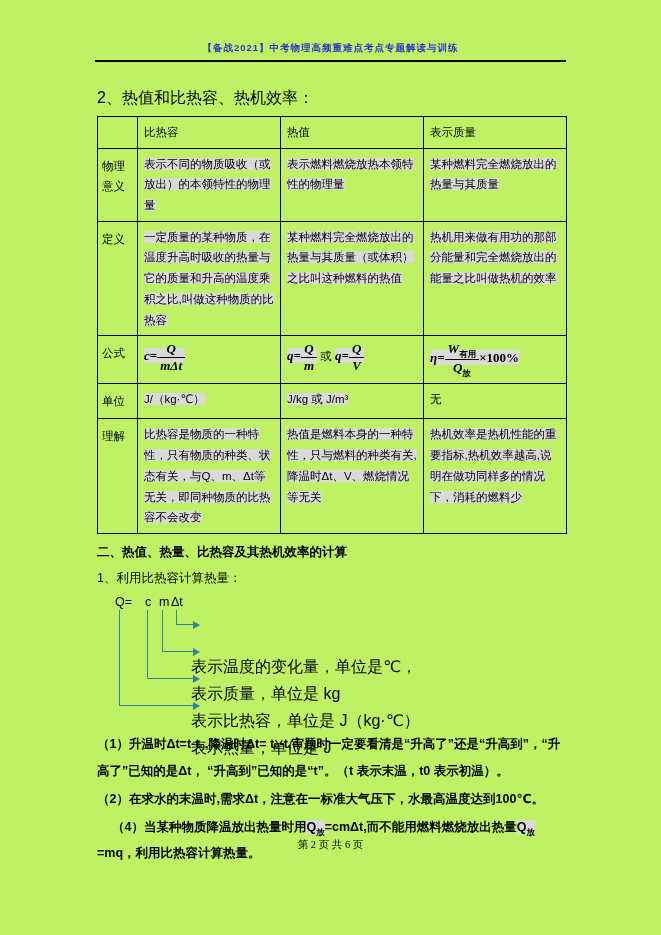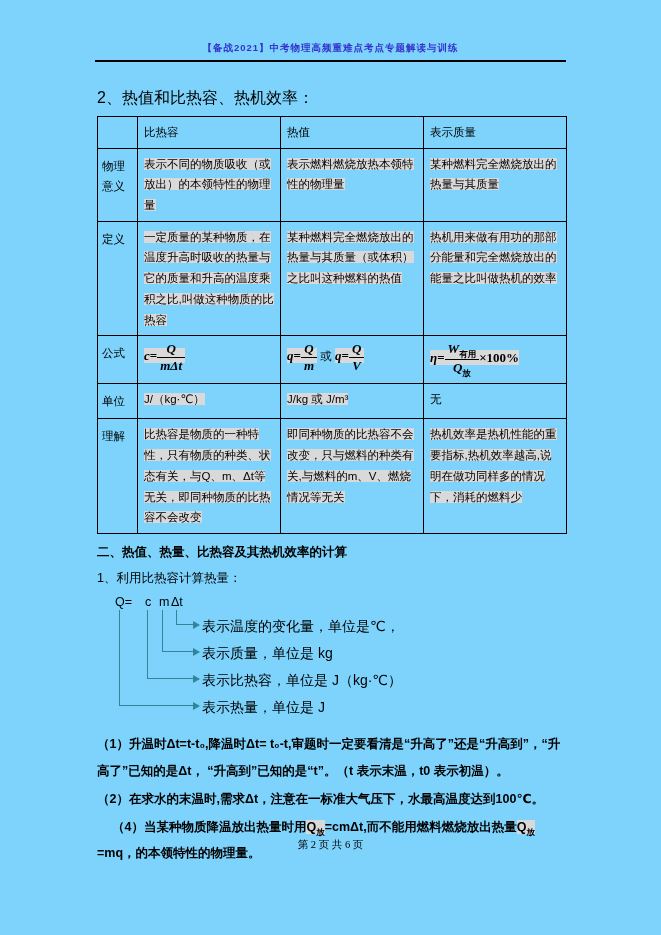--- a/index.html
+++ b/index.html
@@ -1,18 +1,18 @@
 <!DOCTYPE html>
 <html><head>
 <meta charset="utf-8">
 <style>
   * { margin:0; padding:0; box-sizing:border-box; }
   html,body { background:#888; }
   body { font-family:"Liberation Sans","DejaVu Sans",sans-serif; color:#000; }
-  .page { position:relative; width:661px; height:935px; background:#7dd3fc; margin:0 auto; overflow:hidden; }
+  .page { position:relative; width:661px; height:935px; background:#bef264; margin:0 auto; overflow:hidden; }
 
   .doc-header { position:absolute; top:42px; left:0; width:100%; text-align:center;
     font-size:9.5px; font-weight:bold; color:#3333cc; letter-spacing:1px; }
   .header-rule { position:absolute; top:60px; left:95px; width:471px; border-top:2px solid #000; }
 
   .content { position:absolute; left:97px; top:88px; width:470px; }
 
   .sec-title { font-size:16px; font-weight:normal; margin-bottom:7px; }
   .sec-title-b { font-size:12.5px; font-weight:bold; margin:10px 0 9px; }
   .calc-line { font-size:12.5px; margin-bottom:8px; }
@@ -40,21 +40,21 @@
   .conn1 { left:79px; top:15px; width:17px; height:15px; }
   .conn2 { left:65px; top:15px; width:31px; height:42px; }
   .conn3 { left:50px; top:15px; width:46px; height:69px; }
   .conn4 { left:22px; top:15px; width:74px; height:96px; }
 
   .arr { position:absolute; left:96px; width:0; height:0;
     border-top:4px solid transparent; border-bottom:4px solid transparent;
     border-left:7px solid #31859b; }
   .a1 { top:26px; } .a2 { top:53px; } .a3 { top:80px; } .a4 { top:107px; }
 
-  .dlab { position:absolute; left:105px; font-size:14px; white-space:nowrap; }
+  .dlab { position:absolute; left:94px; font-size:16px; white-space:nowrap;margin-top:39px; }
   .l1 { top:23px; } .l2 { top:50px; } .l3 { top:77px; } .l4 { top:104px; }
 
   .para { font-size:12.5px; line-height:2.15; margin-bottom:1px;font-weight:bold; }
   .indent { text-indent:15px; }
 
   .doc-footer { position:absolute; top:838px; left:0; width:100%; text-align:center;
     font-size:10.5px; font-family:"Liberation Serif","DejaVu Serif",serif; }
 </style>
 </head>
 <body>
@@ -109,21 +109,21 @@
       <tr>
         <td class="lbl">单位</td>
         <td><span class="hl">J/（kg·℃）</span></td>
         <td><span class="hl">J/kg  或 J/m³</span></td>
         <td><span>无</span></td>
       </tr>
 
       <tr>
         <td class="lbl">理解</td>
         <td><span class="hl">比热容是物质的一种特性，只有物质的种类、状态有关，与Q、m、Δt等无关，即同种物质的比热容不会改变</span></td>
-        <td><span class="hl">即同种物质的比热容不会改变，只与燃料的种类有关,与燃料的m、V、燃烧情况等无关</span></td>
+        <td><span class="hl">热值是燃料本身的一种特性，只与燃料的种类有关,降温时Δt、V、燃烧情况等无关</span></td>
         <td><span class="hl">热机效率是热机性能的重要指标,热机效率越高,说明在做功同样多的情况下，消耗的燃料少</span></td>
       </tr>
     </tbody>
       </table>
 
     <div class="sec-title-b">二、热值、热量、比热容及其热机效率的计算</div>
     <div class="calc-line">1、利用比热容计算热量：</div>
 
     <div class="diagram">
       <div class="eq">
@@ -141,18 +141,18 @@
       <i class="arr a3"></i>
       <i class="arr a4"></i>
       <div class="dlab l1">表示温度的变化量，单位是℃，</div>
       <div class="dlab l2">表示质量，单位是 kg</div>
       <div class="dlab l3">表示比热容，单位是 J（kg·℃）</div>
       <div class="dlab l4">表示热量，单位是 J</div>
     </div>
 
     <p class="para">（1）升温时Δt=t-t₀,降温时Δt= t₀-t,审题时一定要看清是“升高了”还是“升高到”，“升高了”已知的是Δt， “升高到”已知的是“t”。（t 表示末温，t0 表示初温）。</p>
     <p class="para">（2）在求水的末温时,需求Δt，注意在一标准大气压下，水最高温度达到100℃。</p>
-    <p class="para indent"><span>（4）当某种物质降温放出热量时用</span><span class="hl"><span>Q</span><sub class="subs">放</sub></span><span>=cmΔt</span><span>,而不能用燃料燃烧放出热量</span><span class="hl"><span>Q</span><sub class="subs">放</sub></span><span>=mq</span><span>，的本领特性的物理量。</span></p>
+    <p class="para indent"><span>（4）当某种物质降温放出热量时用</span><span class="hl"><span>Q</span><sub class="subs">放</sub></span><span>=cmΔt</span><span>,而不能用燃料燃烧放出热量</span><span class="hl"><span>Q</span><sub class="subs">放</sub></span><span>=mq</span><span>，利用比热容计算热量。</span></p>
 
   </div>
 
   <div class="doc-footer">第 2 页 共 6 页</div>
 </div>
 
 </body></html>

